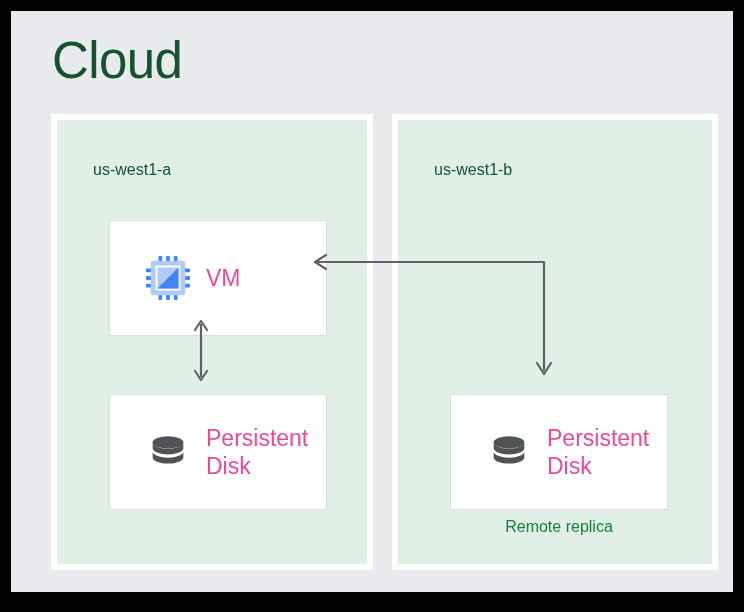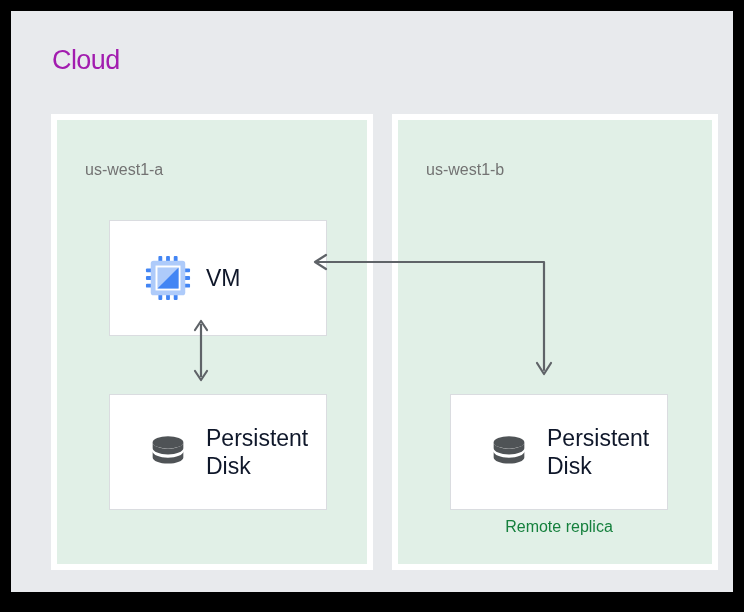--- a/index.html
+++ b/index.html
@@ -40,42 +40,42 @@
     align-items: center;
     white-space: nowrap;
   }
   #brand .goog {
     font-size: 39px;
     letter-spacing: -1.2px;
     font-family: "Liberation Sans", sans-serif;
   }
   #brand .goog span { display: inline; }
   #brand .cloudword {
-    font-size: 27px;
-    color: #a21caf;
+    font-size: 51px;
+    color: #14532d;
     margin-left: 13px;
     letter-spacing: -0.6px;
   }
 
   
   .zone {
     position: absolute;
     background: #e1f0e7;
     border: 6px solid #ffffff;
     box-sizing: border-box;
   }
   #zone-a { left: 40px;  top: 103px; width: 322px; height: 456px; }
   #zone-b { left: 381px; top: 103px; width: 326px; height: 456px; }
 
   .zone-label {
     position: absolute;
-    left: 28px;
+    left: 36px;
     top: 41px;
     font-size: 16px;
-    color: #737373;
+    color: #14532d;
   }
 
   
   .card {
     position: absolute;
     background: #ffffff;
     border: 1px solid #dadce0;
     box-sizing: border-box;
     display: flex;
     align-items: center;
@@ -87,21 +87,21 @@
   .card-icon {
     width: 52px;
     margin-left: 32px;
     display: flex;
     align-items: center;
     justify-content: center;
     flex: none;
   }
   .card-label {
     font-size: 23px;
-    color: #0f172a;
+    color: #ec4899;
     line-height: 1.22;
     margin-left: 12px;
   }
 
   .replica-note {
     position: absolute;
     left: 52px;
     top: 398px;
     width: 218px;
     text-align: center;

